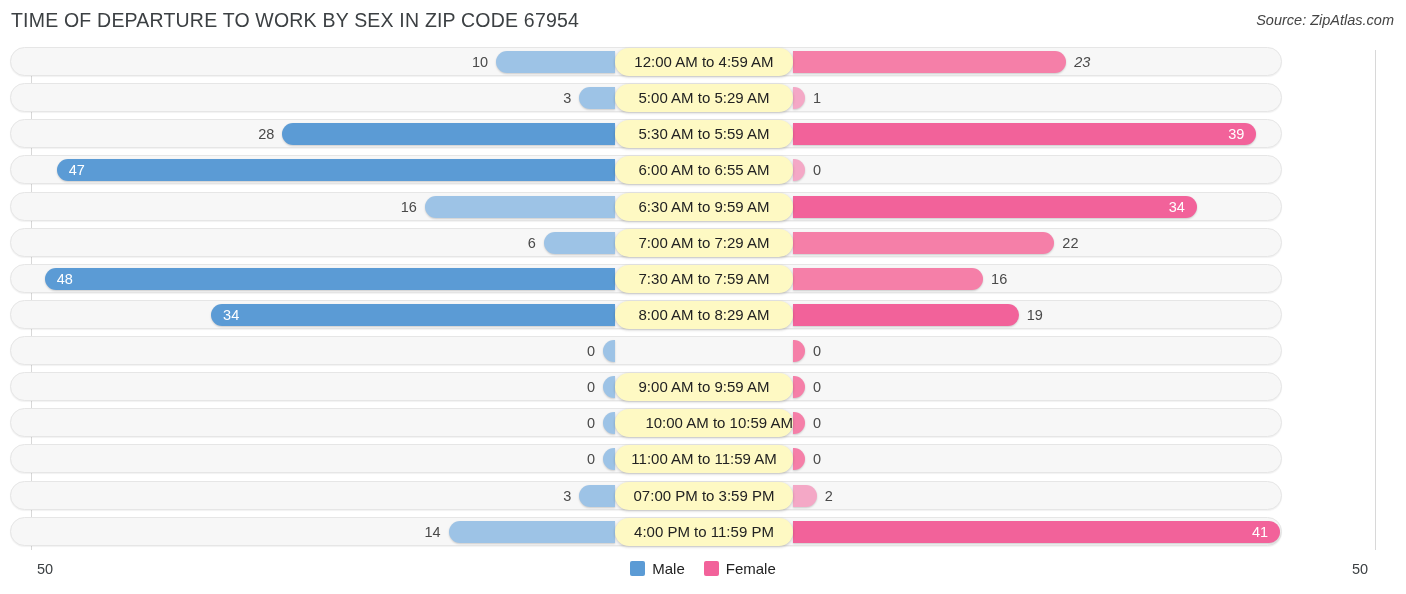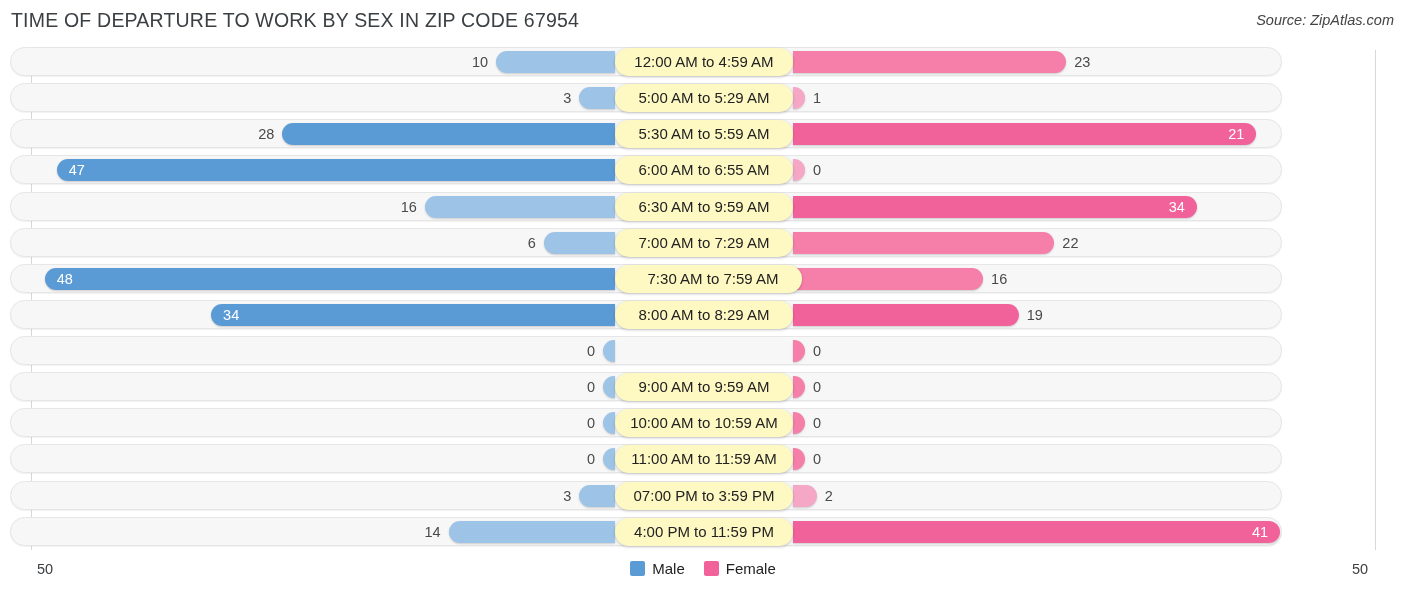--- a/index.html
+++ b/index.html
@@ -178,37 +178,37 @@
 
 <div class="plot">
   <div class="axis-line left"></div>
   <div class="axis-line right"></div>
   <div class="rows" id="rows">
       <div class="row">
         <div class="track"></div>
         <div class="bar male" style="left: 496.2px; width: 118.8px; background: rgb(157, 195, 230);"></div>
         <div class="val" style="left: 488.2px; transform: translateX(-100%);">10</div>
         <div class="bar female" style="left: 793px; width: 273.24px; background: rgb(245, 127, 168);"></div>
-        <div class="val" style="left: 1074.24px;">23</div>
+        <div class="val" style="left: 1074.24px; font-style: italic;">23</div>
         <div class="cat-pill" style="left: 615px; width: 178px;">12:00 AM to 4:59 AM</div>
       </div>
       <div class="row">
         <div class="track"></div>
         <div class="bar male" style="left: 579.36px; width: 35.64px; background: rgb(157, 195, 230);"></div>
         <div class="val" style="left: 571.36px; transform: translateX(-100%);">3</div>
         <div class="bar female" style="left: 793px; width: 12px; background: rgb(244, 168, 198);"></div>
         <div class="val" style="left: 813px;">1</div>
         <div class="cat-pill" style="left: 615px; width: 178px;">5:00 AM to 5:29 AM</div>
       </div>
       <div class="row">
         <div class="track"></div>
         <div class="bar male" style="left: 282.36px; width: 332.64px; background: rgb(91, 155, 213);"></div>
         <div class="val" style="left: 274.36px; transform: translateX(-100%);">28</div>
         <div class="bar female" style="left: 793px; width: 463.32px; background: rgb(242, 98, 154);"></div>
-        <div class="val inside" style="left: 1244.32px; transform: translateX(-100%);">21</div>
+        <div class="val inside" style="left: 1244.32px; transform: translateX(-100%);">39</div>
         <div class="cat-pill" style="left: 615px; width: 178px;">5:30 AM to 5:59 AM</div>
       </div>
       <div class="row">
         <div class="track"></div>
         <div class="bar male" style="left: 56.64px; width: 558.36px; background: rgb(91, 155, 213);"></div>
         <div class="val inside" style="left: 68.64px;">47</div>
         <div class="bar female" style="left: 793px; width: 12px; background: rgb(244, 168, 198);"></div>
         <div class="val" style="left: 813px;">0</div>
         <div class="cat-pill" style="left: 615px; width: 178px;">6:00 AM to 6:55 AM</div>
       </div>
@@ -227,21 +227,21 @@
         <div class="bar female" style="left: 793px; width: 261.36px; background: rgb(245, 127, 168);"></div>
         <div class="val" style="left: 1062.36px;">22</div>
         <div class="cat-pill" style="left: 615px; width: 178px;">7:00 AM to 7:29 AM</div>
       </div>
       <div class="row">
         <div class="track"></div>
         <div class="bar male" style="left: 44.76px; width: 570.24px; background: rgb(91, 155, 213);"></div>
         <div class="val inside" style="left: 56.76px;">48</div>
         <div class="bar female" style="left: 793px; width: 190.08px; background: rgb(245, 127, 168);"></div>
         <div class="val" style="left: 991.08px;">16</div>
-        <div class="cat-pill" style="left: 615px; width: 178px; padding-left: 9px;">7:30 AM to 7:59 AM</div>
+        <div class="cat-pill" style="left: 615px; width: 178px;">7:30 AM to 7:59 AM</div>
       </div>
       <div class="row">
         <div class="track"></div>
         <div class="bar male" style="left: 211.08px; width: 403.92px; background: rgb(91, 155, 213);"></div>
         <div class="val inside" style="left: 223.08px;">34</div>
         <div class="bar female" style="left: 793px; width: 225.72px; background: rgb(242, 98, 154);"></div>
         <div class="val" style="left: 1026.72px;">19</div>
         <div class="cat-pill" style="left: 615px; width: 178px;">8:00 AM to 8:29 AM</div>
       </div>
       <div class="row">
@@ -258,21 +258,21 @@
         <div class="bar female" style="left: 793px; width: 12px; background: rgb(245, 127, 168);"></div>
         <div class="val" style="left: 813px;">0</div>
         <div class="cat-pill" style="left: 615px; width: 178px;">9:00 AM to 9:59 AM</div>
       </div>
       <div class="row">
         <div class="track"></div>
         <div class="bar male" style="left: 603px; width: 12px; background: rgb(157, 195, 230);"></div>
         <div class="val" style="left: 595px; transform: translateX(-100%);">0</div>
         <div class="bar female" style="left: 793px; width: 12px; background: rgb(245, 127, 168);"></div>
         <div class="val" style="left: 813px;">0</div>
-        <div class="cat-pill" style="left: 615px; width: 178px;">10:00 AM to 10:59 AM</div>
+        <div class="cat-pill" style="left: 615px; width: 178px; text-align: right;">10:00 AM to 10:59 AM</div>
       </div>
       <div class="row">
         <div class="track"></div>
         <div class="bar male" style="left: 603px; width: 12px; background: rgb(157, 195, 230);"></div>
         <div class="val" style="left: 595px; transform: translateX(-100%);">0</div>
         <div class="bar female" style="left: 793px; width: 12px; background: rgb(245, 127, 168);"></div>
         <div class="val" style="left: 813px;">0</div>
         <div class="cat-pill" style="left: 615px; width: 178px;">11:00 AM to 11:59 AM</div>
       </div>
       <div class="row">

